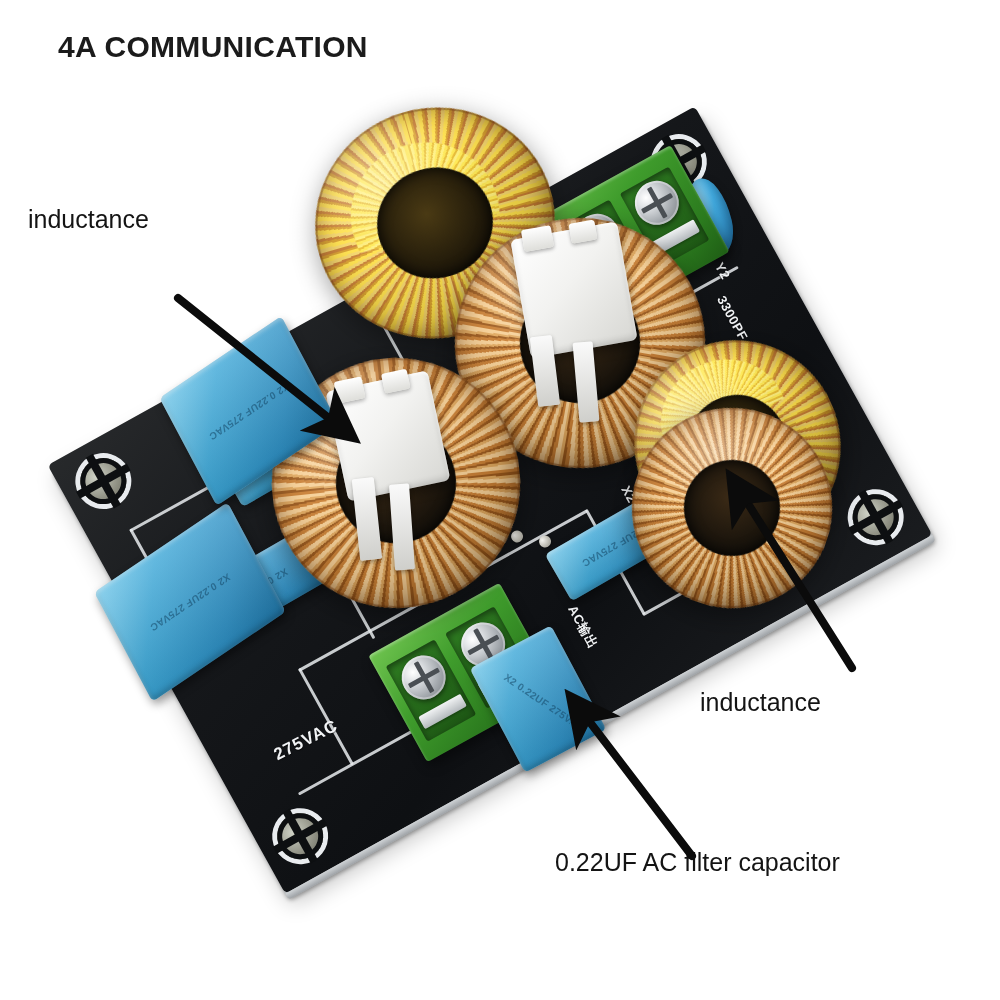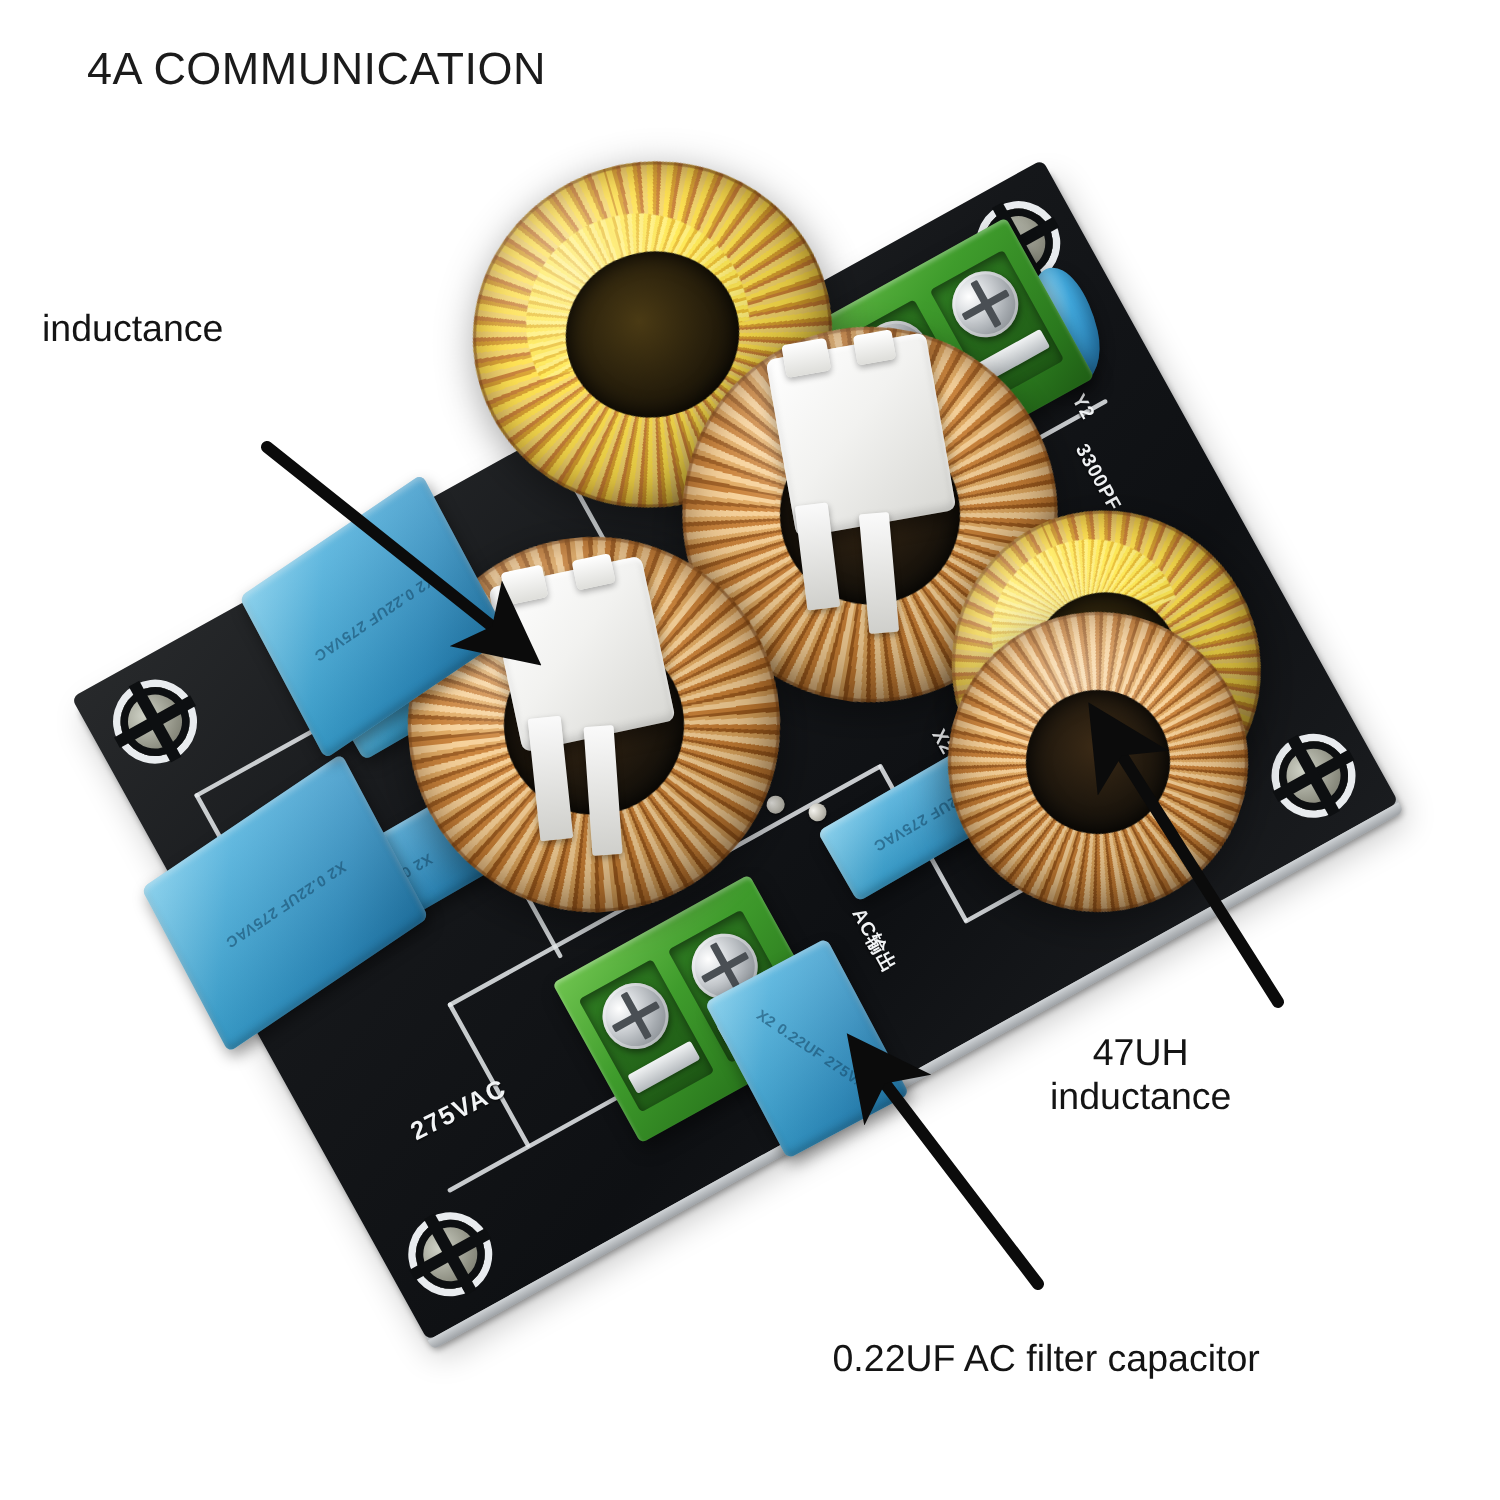--- a/index.html
+++ b/index.html
@@ -20,34 +20,34 @@
   
   .title-block {
     position: absolute;
     left: 58px; top: 28px;
     font-size: 30px;
     line-height: 38px;
     color: #1b1b1b;
     letter-spacing: 0.3px;
     white-space: nowrap;
   }
-  .title-block div { font-weight: 400; }
+  .title-block div { font-weight: 700; }
 
   
   .callout {
     position: absolute;
     font-size: 25px;
     line-height: 29px;
     color: #141414;
     text-align: center;
     white-space: nowrap;
   }
   #callout-common { left: 28px; top: 205px; }
   #callout-diff   { left: 700px; top: 688px; }
-  #callout-cap    { left: 555px; top: 892px; text-align: left; }
+  #callout-cap    { left: 555px; top: 848px; text-align: left; }
 
   
   #arrow-layer {
     position: absolute; left: 0; top: 0;
     width: 1000px; height: 1000px;
     pointer-events: none;
     z-index: 60;
   }
 
   
@@ -439,21 +439,20 @@
       <div class="capface"></div>
       <div class="captext" style="transform:translateY(-50%) rotate(180deg);">X2 0.22UF 275VAC</div>
     </div>
   </div>
 
   <div class="callout" id="callout-common">
     <div>inductance</div>
   </div>
 
   <div class="callout" id="callout-diff">
-    <div>47UH</div>
     <div>inductance</div>
   </div>
 
   <div class="callout" id="callout-cap">
     <div>0.22UF AC filter capacitor</div>
   </div>
 
   <svg id="arrow-layer" viewBox="0 0 1000 1000">
     <defs>
       <marker id="ah" viewBox="0 0 12 12" refX="9" refY="6" markerWidth="7" markerHeight="7" orient="auto-start-reverse">

